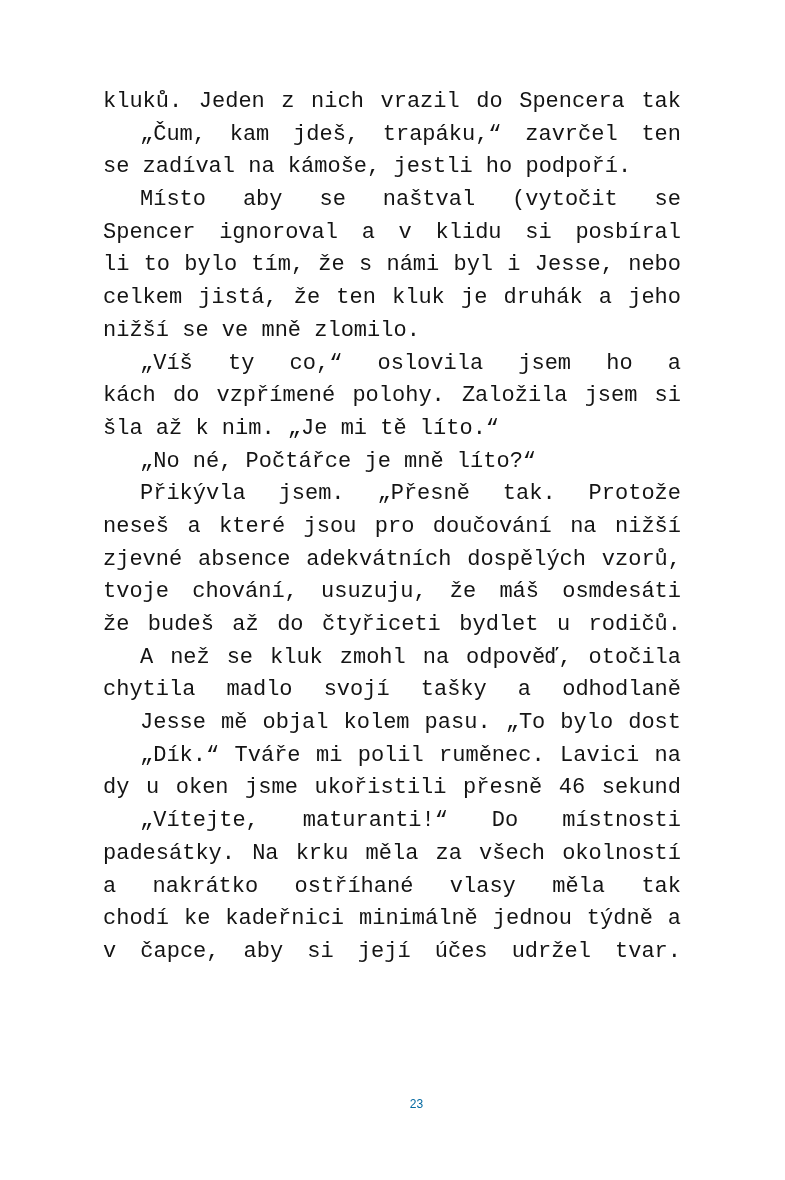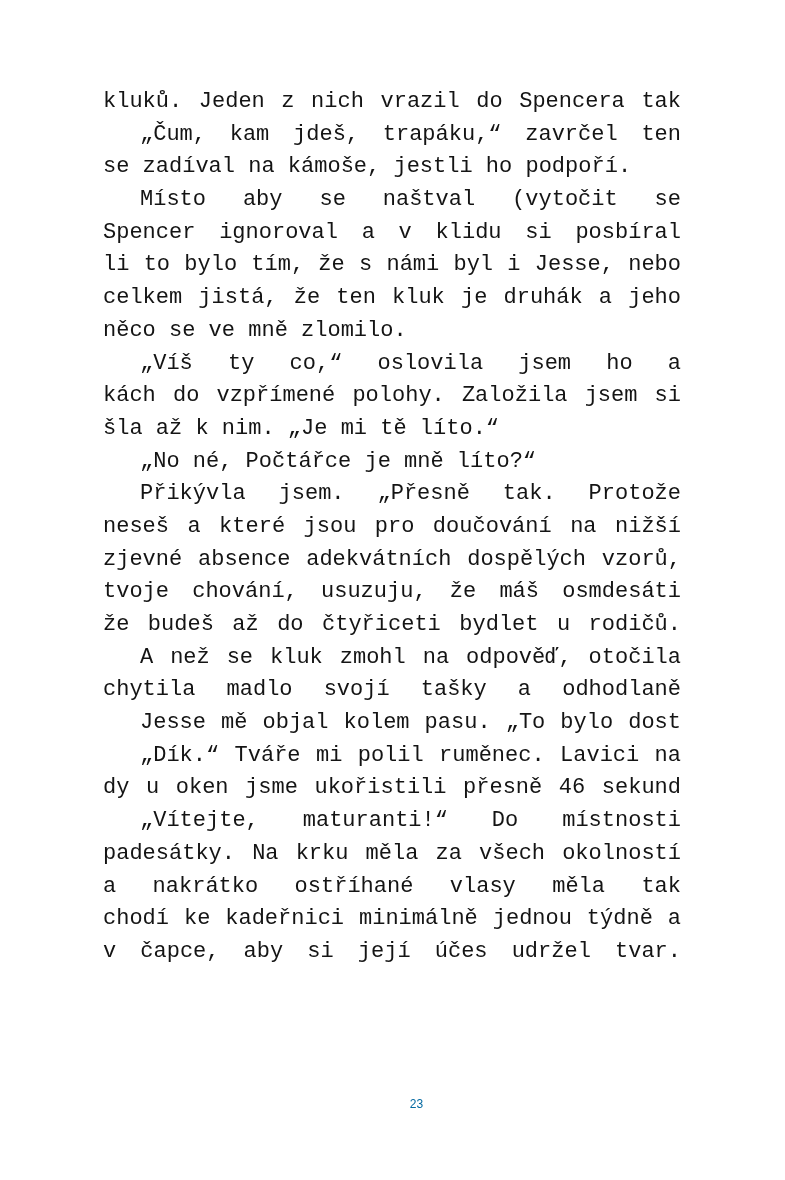--- a/index.html
+++ b/index.html
@@ -58,21 +58,21 @@
 
 <div class="book-page">
   <div class="page-text">
       <div class="line">kluků. Jeden z nich vrazil do Spencera tak prudce, že mu shodil</div>
       <div class="line indent">„Čum, kam jdeš, trapáku,“ zavrčel ten blbeček a s úsměvem</div>
       <div class="line end">se zadíval na kámoše, jestli ho podpoří.</div>
       <div class="line indent">Místo aby se naštval (vytočit se nenechal skoro nikdy) ho</div>
       <div class="line">Spencer ignoroval a v klidu si posbíral svoje knihy. Nevím, jest-</div>
       <div class="line">li to bylo tím, že s námi byl i Jesse, nebo tím, že jsem si byla</div>
       <div class="line">celkem jistá, že ten kluk je druhák a jeho společenské postavení</div>
-      <div class="line end">něco se ve mně zlomilo.</div>
+      <div class="line end">nižší se ve mně zlomilo.</div>
       <div class="line indent">„Víš ty co,“ oslovila jsem ho a postavila svoji tašku na koleč-</div>
       <div class="line">kách do vzpřímené polohy. Založila jsem si ruce na hrudi a do-</div>
       <div class="line end">šla až k nim. „Je mi tě líto.“</div>
       <div class="line indent end">„No né, Počtářce je mně líto?“</div>
       <div class="line indent">Přikývla jsem. „Přesně tak. Protože nikdy učebnic, které si</div>
       <div class="line">neseš a které jsou pro doučování na nižší úrovni, a podle zcela</div>
       <div class="line">zjevné absence adekvátních dospělých vzorů, kterou prozrazuje</div>
       <div class="line">tvoje chování, usuzuju, že máš osmdesáti pěti procentní šanci,</div>
       <div class="line end">že budeš až do čtyřiceti bydlet u rodičů. Tak si to něco.“</div>
       <div class="line indent">A než se kluk zmohl na odpověď, otočila jsem se na patě,</div>

